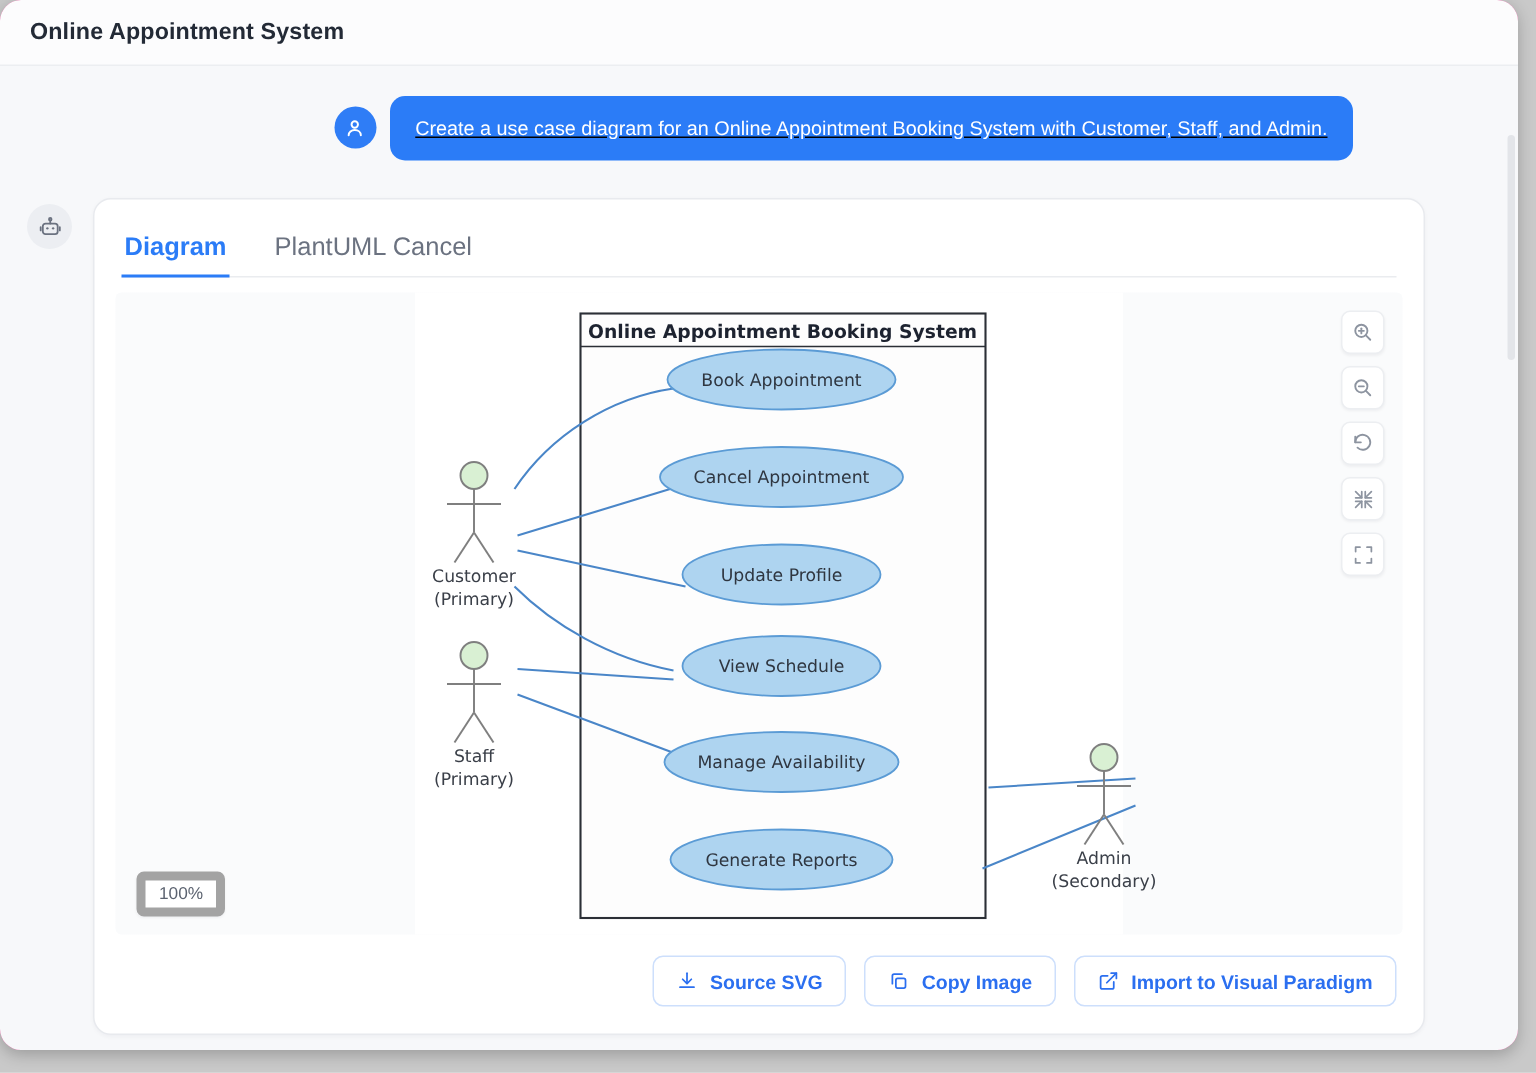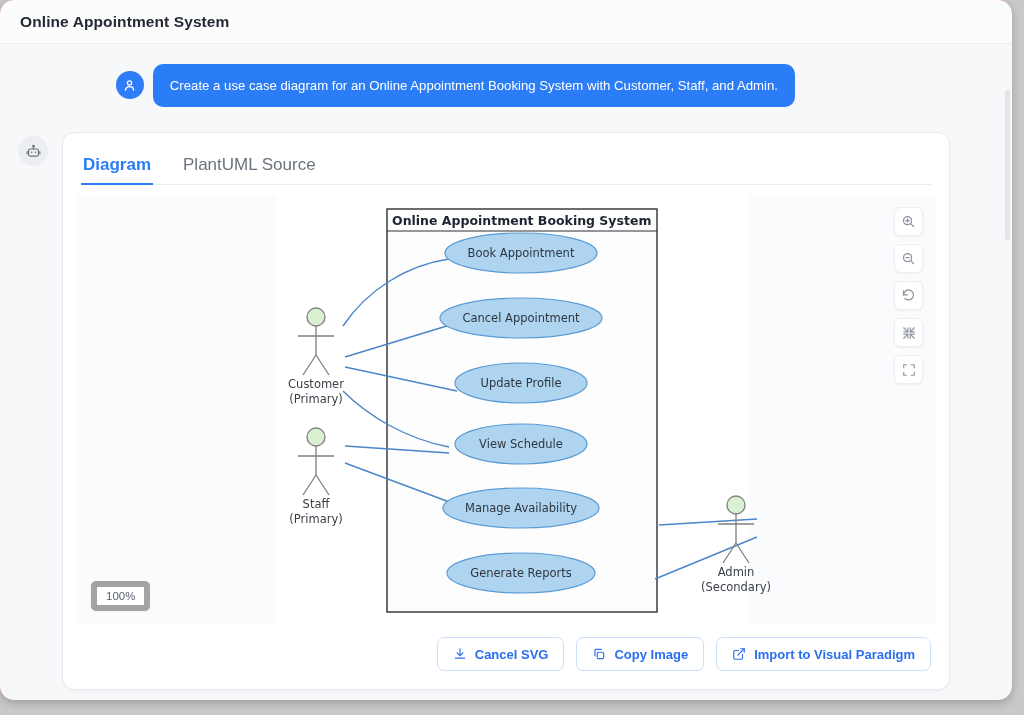--- a/index.html
+++ b/index.html
@@ -38,22 +38,22 @@
   
   #conversation {
     position: absolute; left: 0; top: 44px;
     width: 1012px; height: 656px;
     background: #f7f8fa;
     overflow: hidden;
   }
   
   #user-row {
     position: absolute; left: 0; top: 20px;
-    width: 795px;
-    display: flex; justify-content: flex-end; align-items: flex-start;
+    width: 902px;
+    display: flex; justify-content: flex-end; align-items: flex-start; text-decoration: underline;
   }
   #user-avatar {
     width: 28px; height: 28px; border-radius: 50%;
     background: #2f7df6;
     display: flex; align-items: center; justify-content: center;
     flex: 0 0 auto;
     margin-top: 7px; margin-right: 9px;
   }
   #user-bubble {
     background: #2b7cf7;
@@ -221,21 +221,21 @@
           <circle cx="9.3" cy="13" r="1.1" fill="#6b7280" stroke="none"></circle>
           <circle cx="14.7" cy="13" r="1.1" fill="#6b7280" stroke="none"></circle>
           <path d="M3 12v3M21 12v3"></path>
         </svg>
       </div>
 
       <div id="result-card">
 
         <div id="tabs">
           <div class="tab active">Diagram</div>
-          <div class="tab">PlantUML Source</div>
+          <div class="tab">PlantUML Cancel</div>
         </div>
 
         <div id="canvas-wrap">
           <div id="canvas-inner"></div>
 
           <svg id="diagram-svg" width="860" height="428" viewBox="0 0 860 428">
 
             <g>
               <rect x="310" y="14" width="270" height="403" fill="#fdfdfd" stroke="#2b2f36" stroke-width="1.4"></rect>
               <text class="sys-title" x="315" y="30">Online Appointment Booking System</text>
@@ -366,21 +366,21 @@
 
         <div id="actions">
           <div class="action-btn">
             <span>
               <svg width="14" height="14" viewBox="0 0 24 24" fill="none" stroke="currentColor" stroke-width="2" stroke-linecap="round" stroke-linejoin="round">
                 <path d="M12 3v11"></path>
                   <polyline points="7,10 12,15 17,10"></polyline>
                 <path d="M4 19h16"></path>
               </svg>
             </span>
-            <span>Cancel SVG</span>
+            <span>Source SVG</span>
           </div>
 
           <div class="action-btn">
             <span>
               <svg width="14" height="14" viewBox="0 0 24 24" fill="none" stroke="currentColor" stroke-width="2" stroke-linecap="round" stroke-linejoin="round">
                 <rect x="9" y="9" width="11" height="11" rx="2"></rect>
                 <path d="M5 15V6a2 2 0 0 1 2-2h9"></path>
               </svg>
             </span>
             <span>Copy Image</span>

